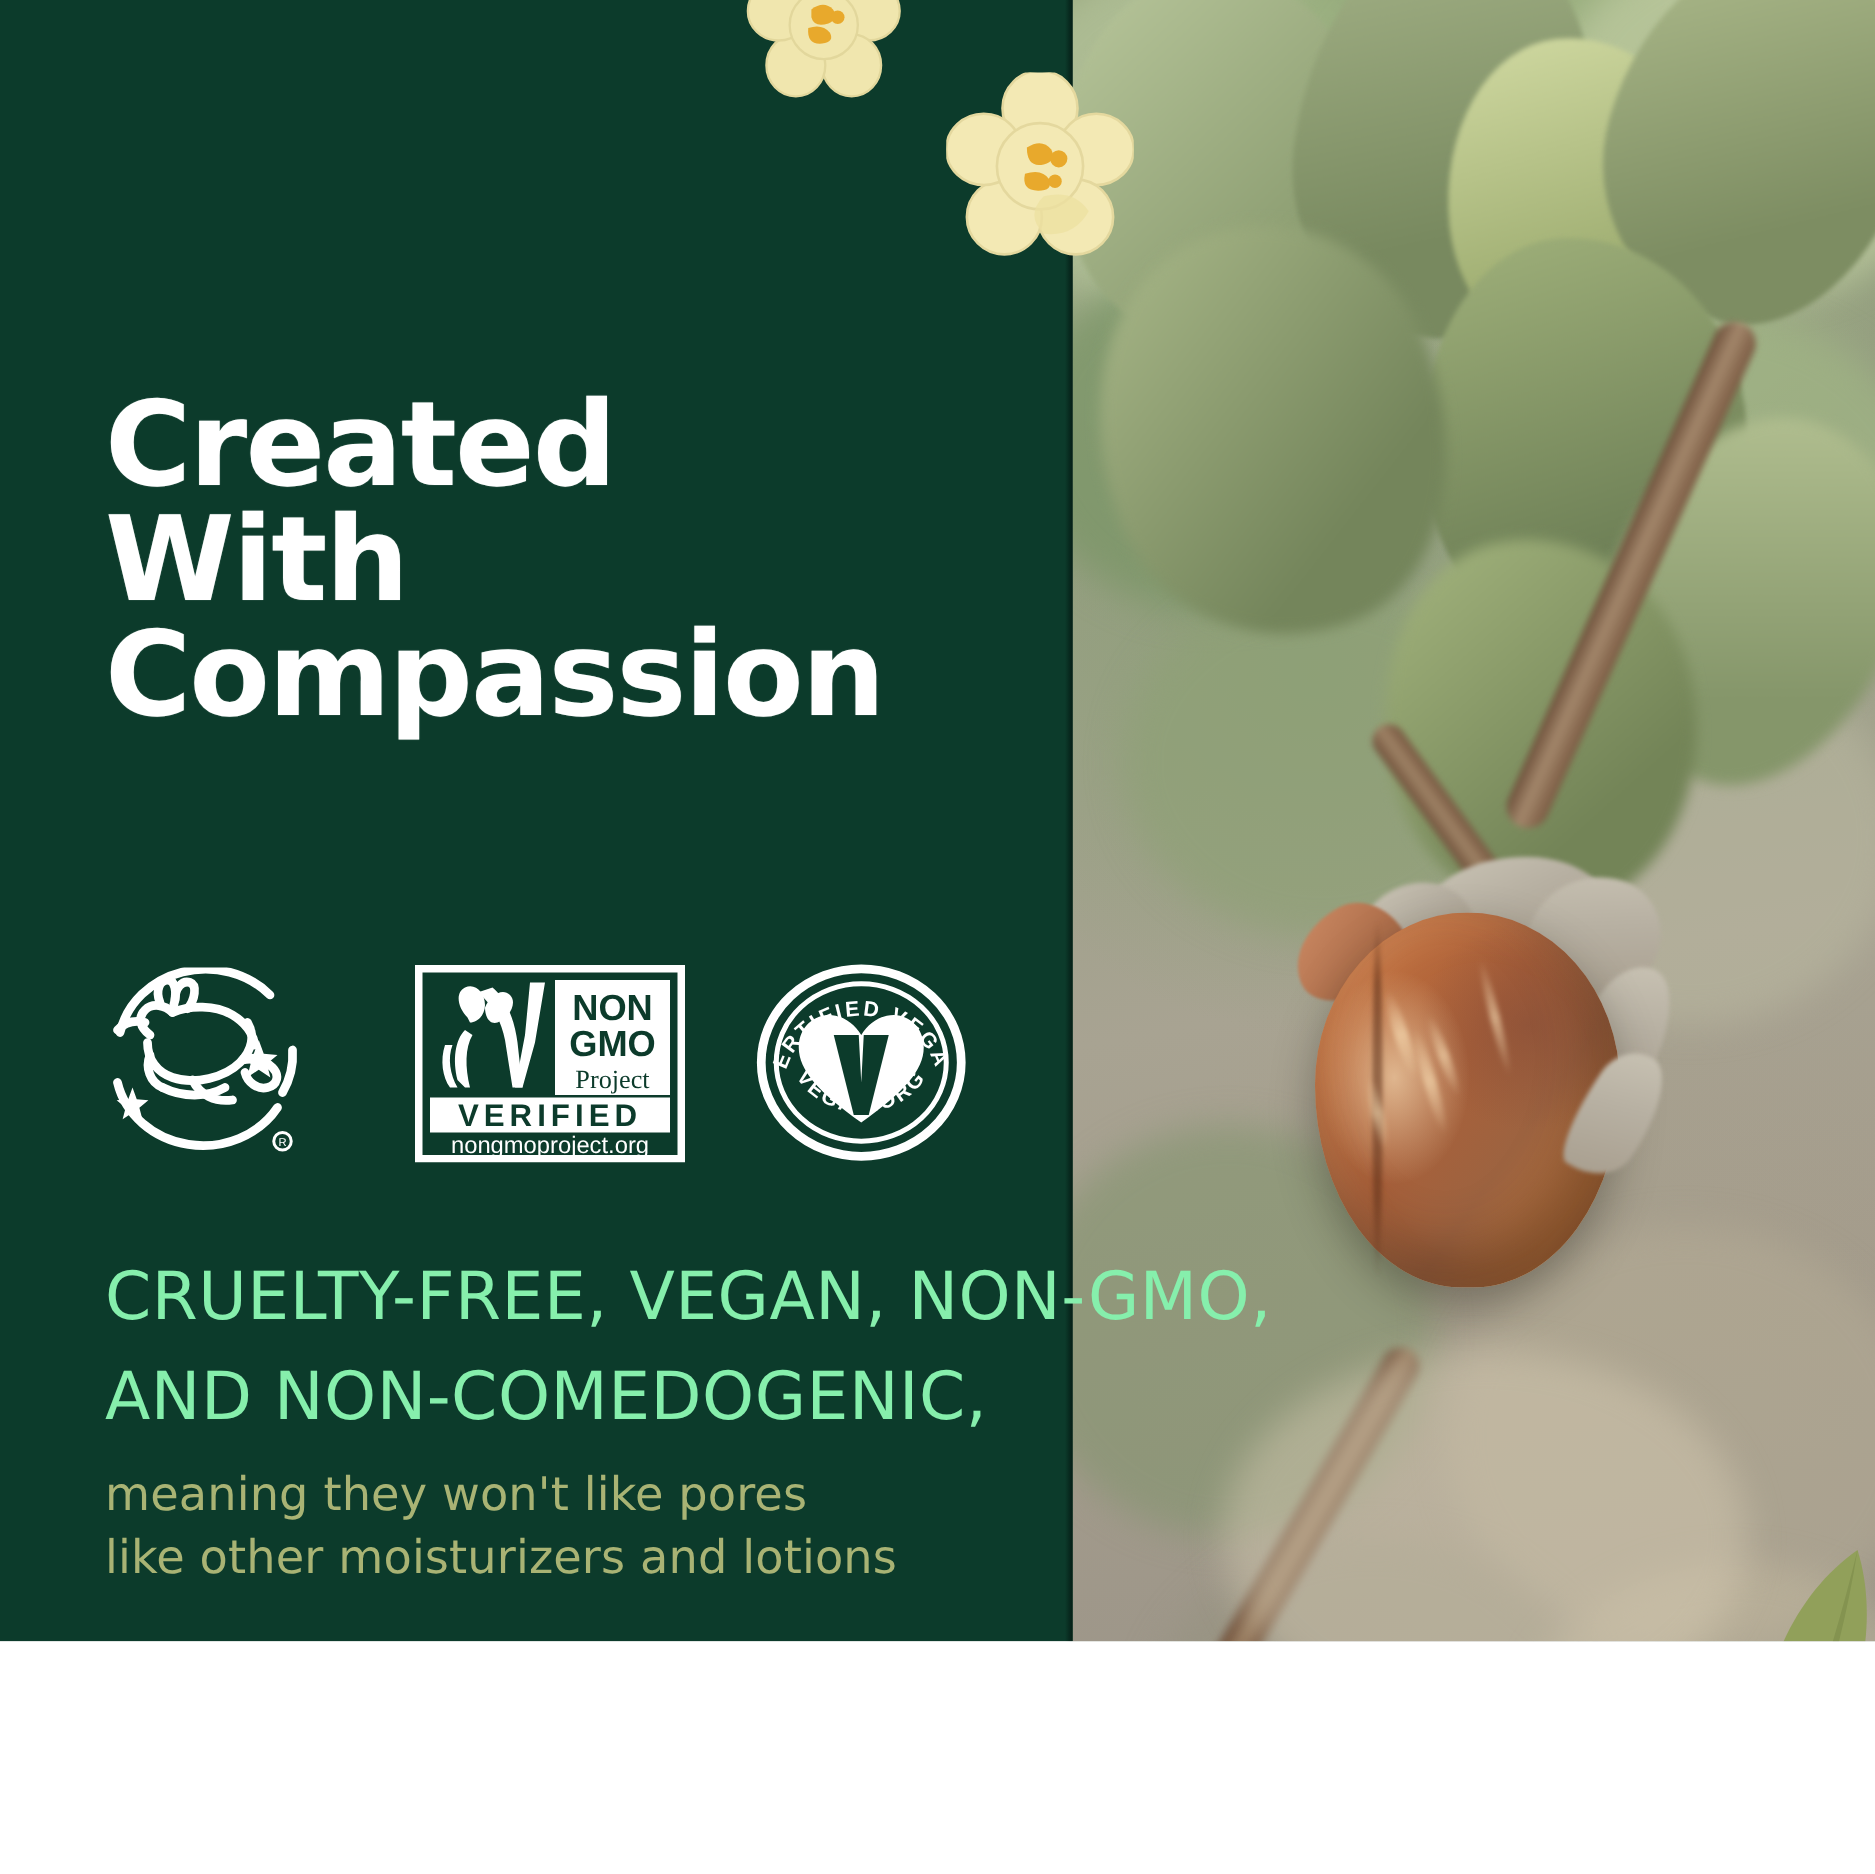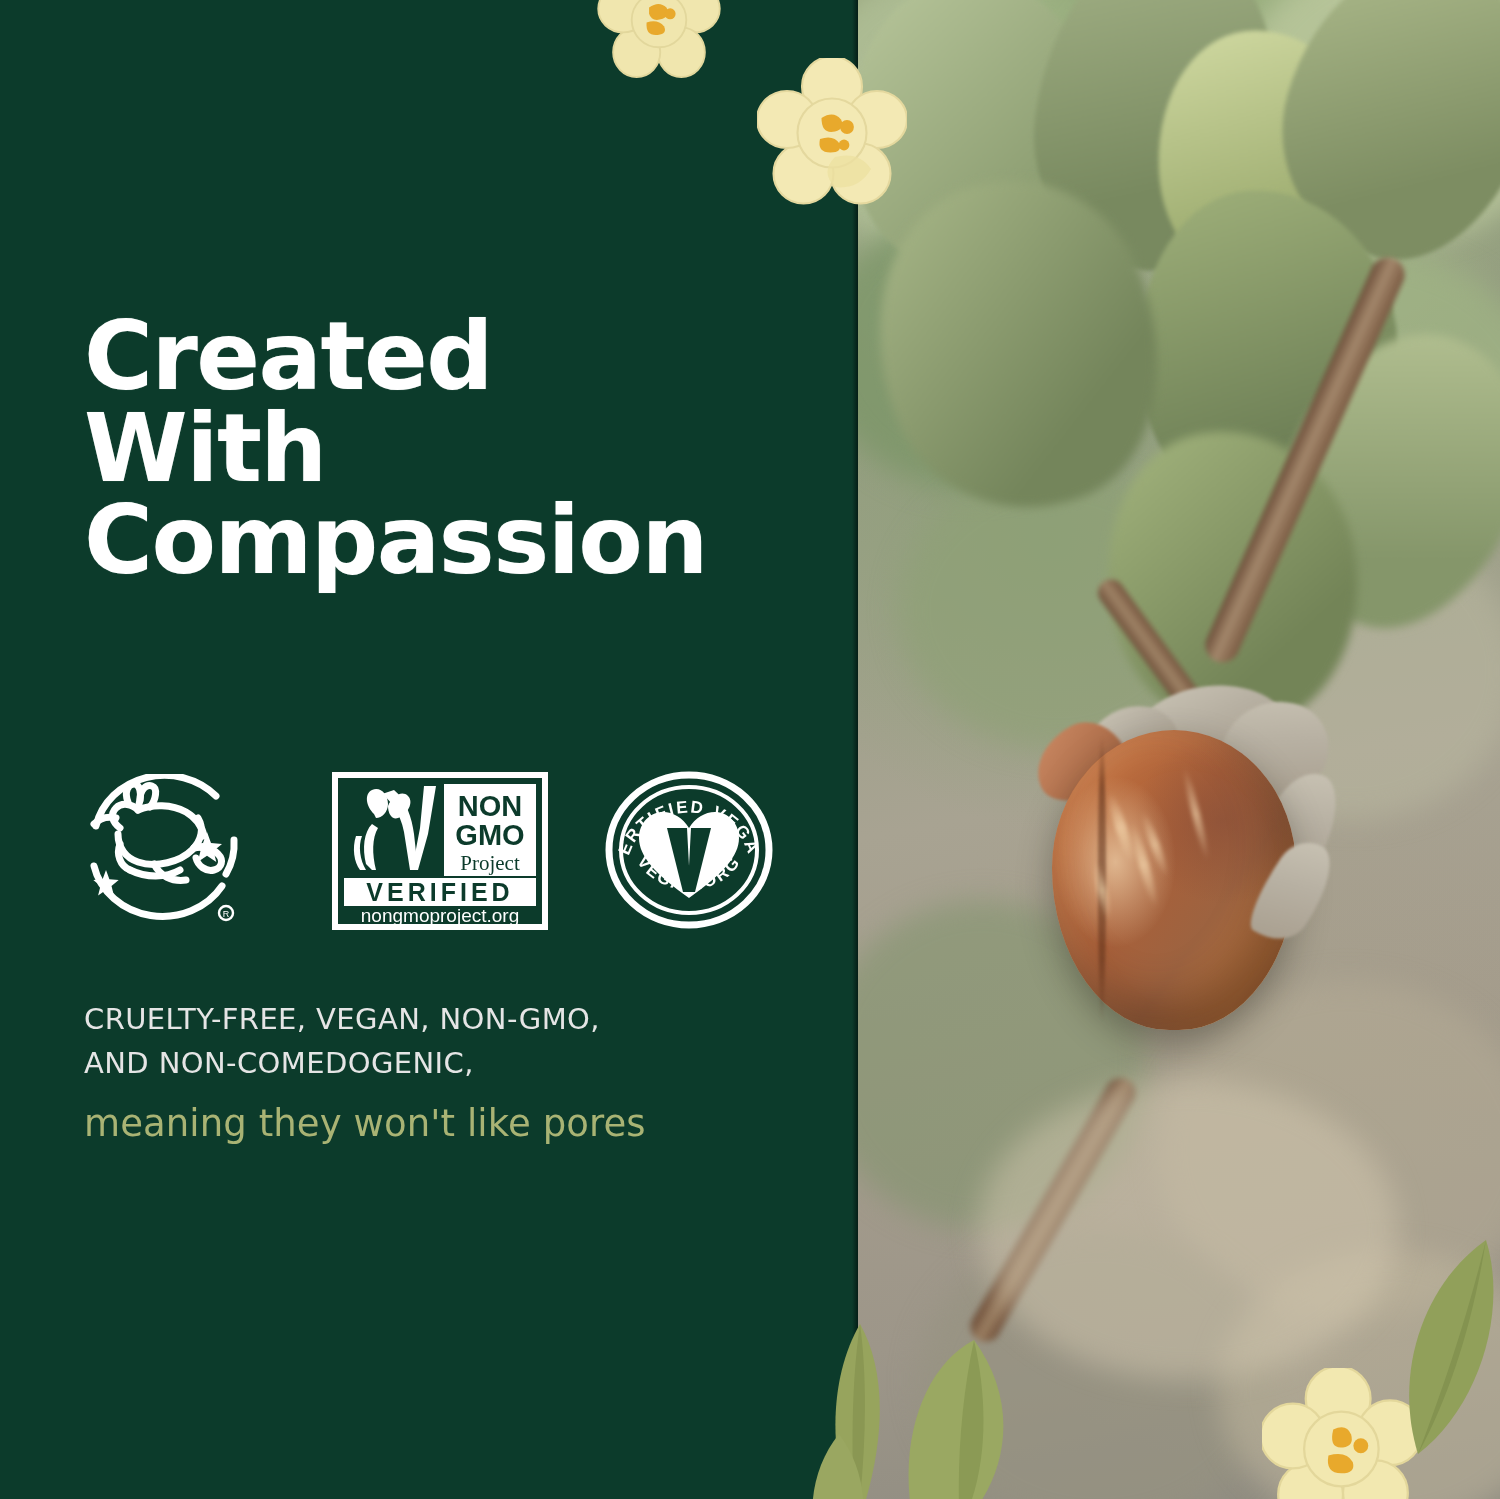--- a/index.html
+++ b/index.html
@@ -3,21 +3,21 @@
 <meta charset="utf-8">
 <style>
   html, body {
     margin: 0;
     padding: 0;
     background: #ffffff;
   }
   #stage {
     position: relative;
     width: 1500px;
-    height: 1499px;
+    height: 1313px;
     overflow: hidden;
     font-family: "Liberation Sans", sans-serif;
     background: #0c3b2b;
   }
 
   
   .photo {
     position: absolute;
     left: 858px;
     top: 0;
@@ -150,22 +150,22 @@
   }
   .claim-lead {
     color: #8d9c63;
     font-size: 37px;
     line-height: 1.0;
     letter-spacing: .2px;
     margin-bottom: 22px;
     font-family: "DejaVu Sans", "Liberation Sans", sans-serif;
   }
   .claim-main {
-    color: #e5e5e5;
-    font-size: 29px;
+    color: #86efac;
+    font-size: 53px;
     line-height: 1.50;
     letter-spacing: .4px;
     font-family: "DejaVu Sans", "Liberation Sans", sans-serif;
   }
   .claim-main .cl { display: block; white-space: nowrap; }
   .claim-tail {
     color: #a9b374;
     font-size: 37px;
     line-height: 1.35;
     letter-spacing: .1px;
@@ -317,20 +317,21 @@
     </div>
   </div>
 
   <div class="claims">
     <div class="claim-main">
       <span class="cl">CRUELTY-FREE, VEGAN, NON-GMO,</span>
       <span class="cl">AND NON-COMEDOGENIC,</span>
     </div>
     <div class="claim-tail">
       <span class="cl">meaning they won't like pores</span>
+      <span class="cl">like other moisturizers and lotions</span>
     </div>
   </div>
 
   <div class="flower" style="left:597px; top:-42px; width:124px; height:124px;">
     <svg width="124" height="124" viewBox="0 0 100 100">
       <g fill="#f0e6ae" stroke="#e2d79c" stroke-width="1.5">
         <ellipse cx="50" cy="20" rx="19" ry="20"></ellipse>
         <ellipse cx="79" cy="41" rx="20" ry="19"></ellipse>
         <ellipse cx="68" cy="76" rx="19" ry="20"></ellipse>
         <ellipse cx="32" cy="76" rx="19" ry="20"></ellipse>

